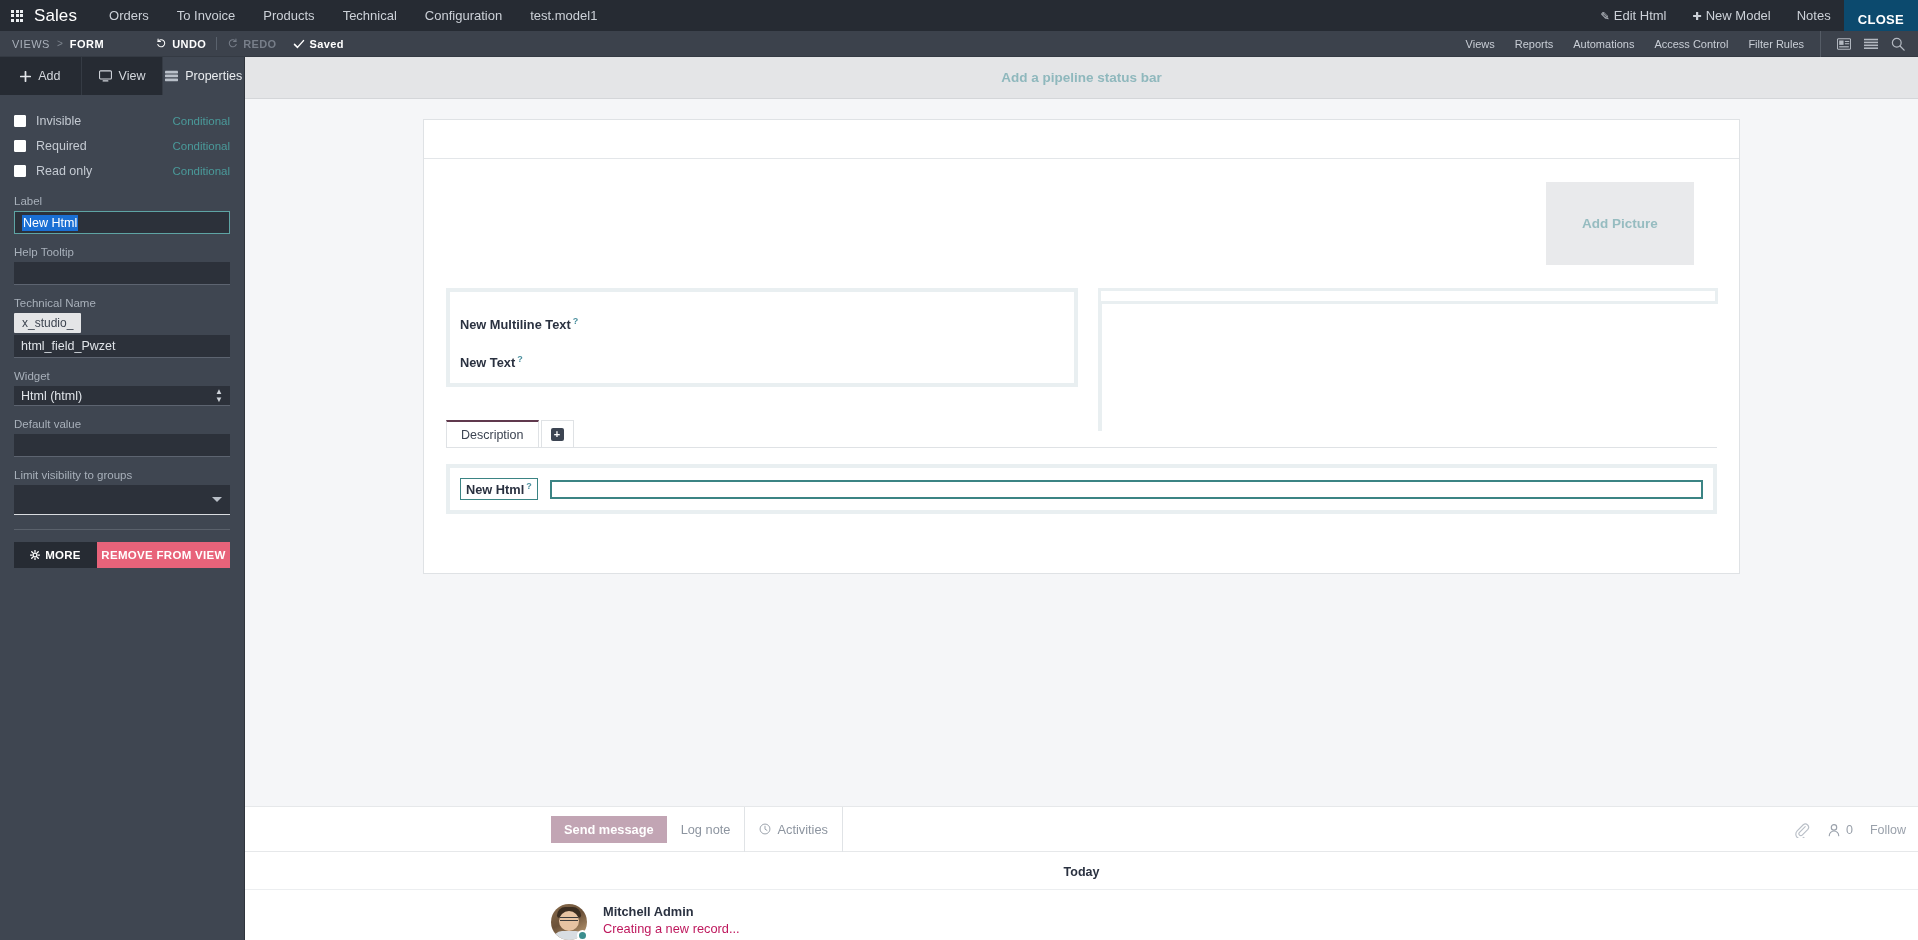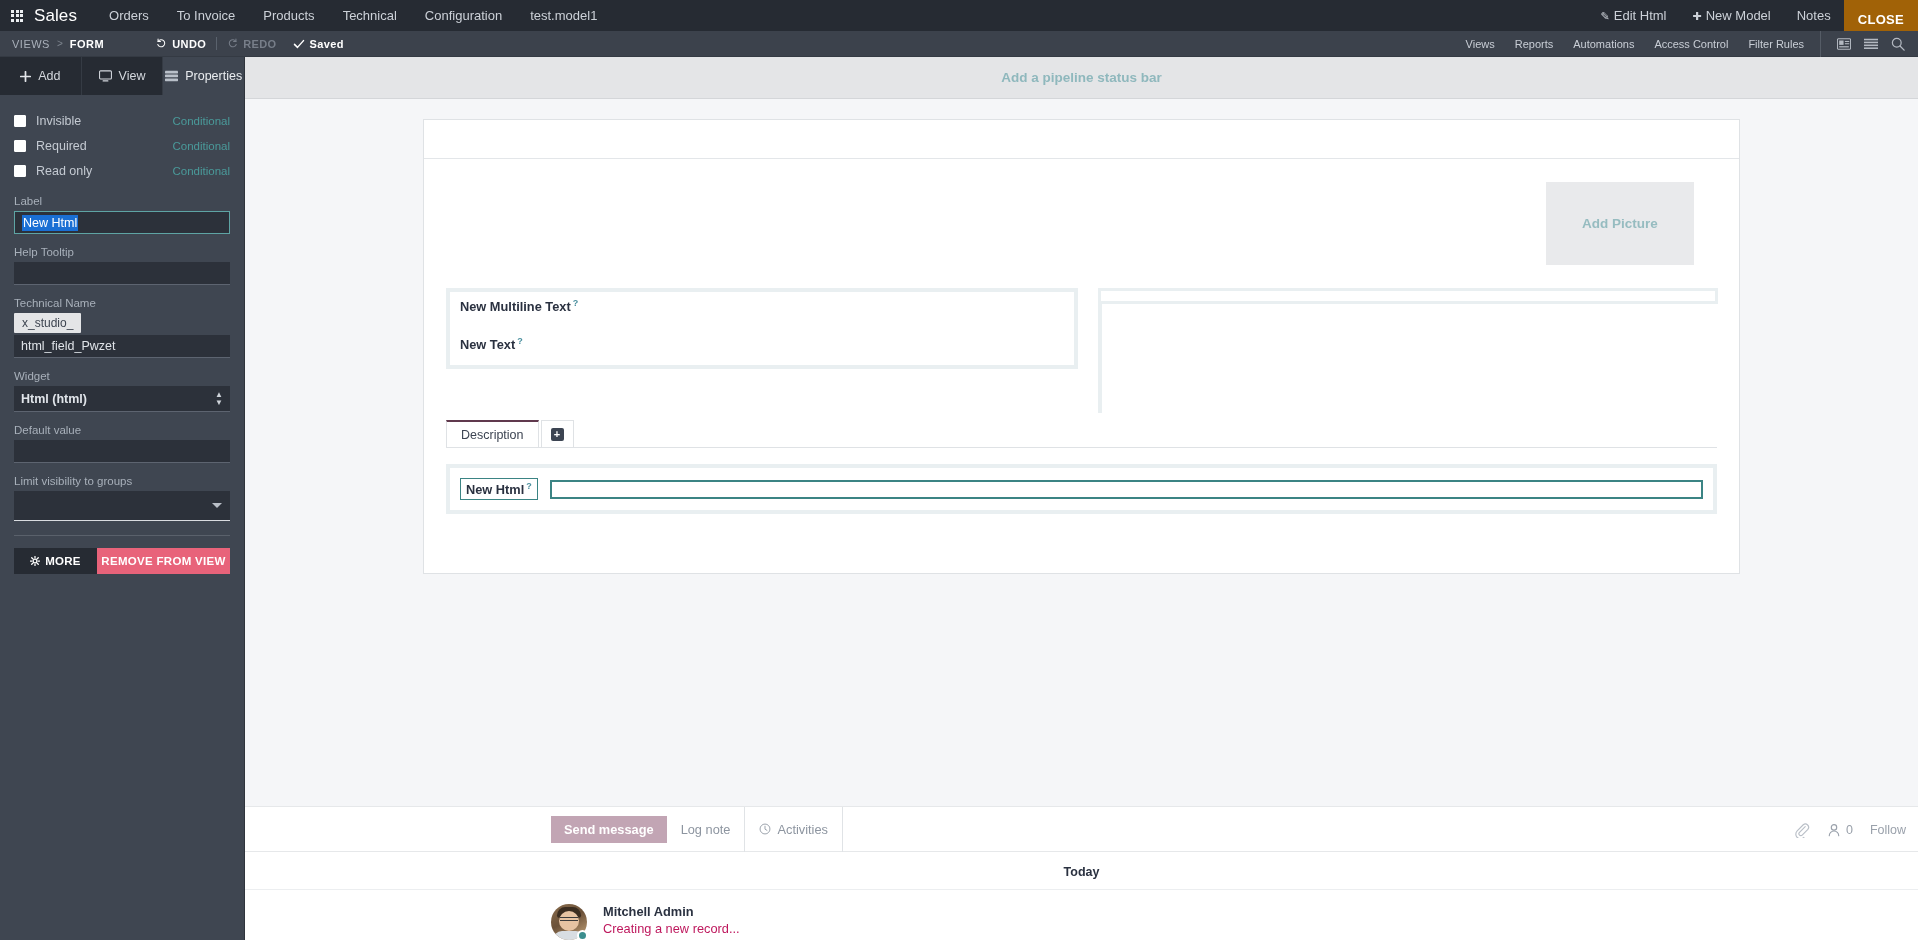--- a/index.html
+++ b/index.html
@@ -39,21 +39,21 @@
   .nav-item {
     padding: 0 14px; height: 31px; line-height: 31px;
     color: #ccd1d8; font-size: 13px; cursor: pointer; white-space: nowrap;
   }
   .nav-right {
     position: absolute; right: 0; top: 0; height: 31px;
     display: flex; align-items: center;
   }
   .nav-right .nav-item { padding: 0 13px; }
   .close-btn {
-    background: #a16207;
+    background: #0c4a6e;
     color: #fff; font-weight: 700; font-size: 13px;
     height: 31px; line-height: 31px; padding: 4px 14px; cursor: pointer;
     letter-spacing: .3px;
   }
   .ic-pencil, .ic-plus-sm { font-size: 11px; margin-right: 4px; }
 
   
   .subheader {
     height: 26px;
     background: #3c424c;
@@ -138,26 +138,25 @@
     margin-bottom: 2px;
   }
   .tech-value {
     width: 100%; height: 23px; background: #2c313a;
     border-bottom: 1px solid #5d6470;
     display: flex; align-items: center; padding: 0 7px;
     font-size: 12.5px; color: #dfe3e8;
   }
 
   .widget-select {
-    width: 100%; height: 26px; background: #2c313a;
+    width: 100%; height: 20px; background: #2c313a;
     border: none; border-bottom: 1px solid #5d6470;
     color: #e0e4e9; font-size: 12.5px; padding: 0 7px;
     display: flex; align-items: center; justify-content: space-between;
     cursor: pointer;
-    font-weight: bold;
   }
   .stepper { display: flex; flex-direction: column; gap: 1px; line-height: 0; }
   .stepper span { font-size: 8px; color: #cfd4da; line-height: 7px; }
 
   .groups-select {
     width: 100%; height: 30px; background: #2c313a;
     border-bottom: 1px solid #d9dce0;
     display: flex; align-items: center; justify-content: flex-end;
     padding: 0 8px; cursor: pointer;
   }
@@ -214,21 +213,21 @@
   }
 
   .fields-row {
     position: absolute; left: 22px; top: 129px;
     display: flex; width: 1272px; gap: 10px;
   }
   .group-left {
     width: 632px; background: #e9eff1; padding: 4px;
   }
   .group-left-inner {
-    background: #ffffff; padding: 6px 10px 12px 10px;
+    background: #ffffff; padding: 24px 10px 12px 10px;
   }
   .fld-line { font-size: 12.8px; color: #2a3140; font-weight: 700; margin-bottom: 22px; }
   .fld-line:last-child { margin-bottom: 0; }
   .help-q { color: #4a8f9e; font-size: 9px; vertical-align: super; margin-left: 2px; font-weight: 700; }
 
   .group-right { flex: 1; position: relative; }
   .gr-bar {
     position: absolute; left: 10px; top: 0; right: 0;
     height: 16px; background: #e9eff1; padding: 3px;
   }

